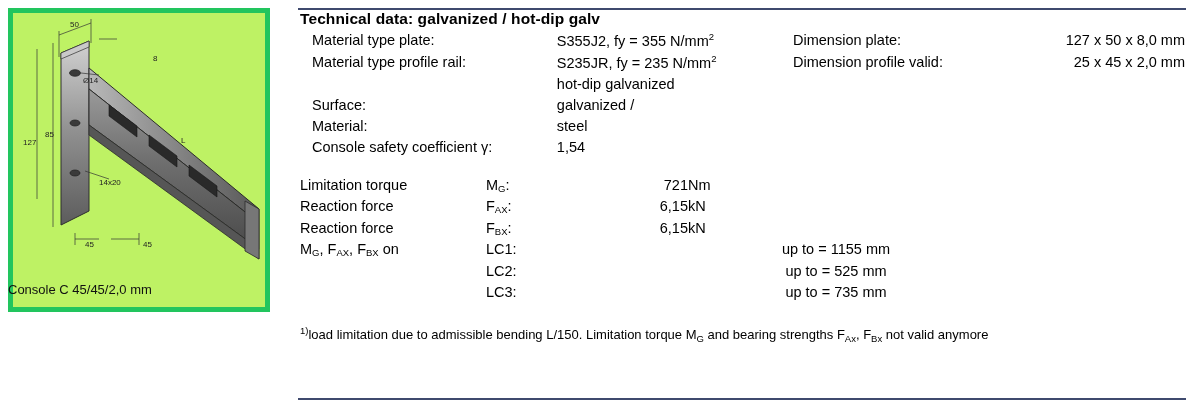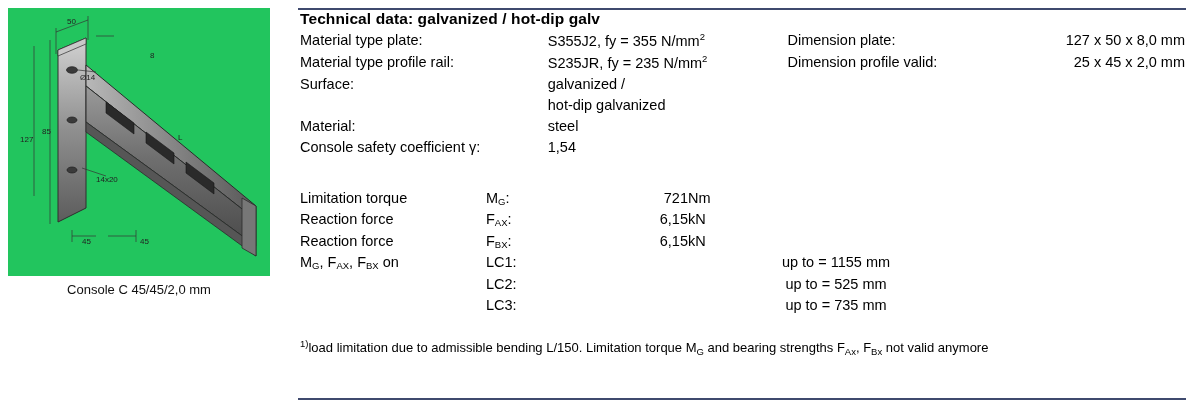--- a/index.html
+++ b/index.html
@@ -20,32 +20,32 @@
     width: 1193px;
     height: 413px;
   }
 
   
   .figure-panel {
     position: absolute;
     left: 8px;
     top: 8px;
     width: 262px;
-    height: 268px;
-    border: 2px solid #22c55e;
-    background: #22c55e;
+    height: 304px;
+    border: 5px solid #22c55e;
+    background: #bef264;
     box-sizing: border-box;
     overflow: hidden;
   }
   .figure-caption {
     position: absolute;
     left: 8px;
     top: 282px;
     width: 262px;
-    text-align: center;
+    text-align: left;
     font-size: 13px;
     color: #111;
   }
   .drawing { position: absolute; left: 0; top: 0; }
 
   
   .content {
     position: absolute;
     left: 300px;
     top: 10px;
@@ -72,36 +72,37 @@
     font-size: 15.5px;
     font-weight: bold;
     margin: 0 0 2px 0;
     padding: 0;
     letter-spacing: 0.1px;
   }
 
   table.spec {
     border-collapse: collapse;
     font-size: 14.5px;
+    margin-left: 12px;
   }
   table.spec td {
     padding: 0 0 1px 0;
     vertical-align: top;
     white-space: nowrap;
     line-height: 1.38;
   }
   td.c-label   { width: 248px; }
   td.c-value   { width: 240px; }
   td.c-label2  { width: 228px; }
   td.c-value2  { width: 170px; text-align: right; }
 
   table.loads {
     border-collapse: collapse;
     font-size: 14.5px;
-    margin-top: 30px;
+    margin-top: 17px;
   }
   table.loads td {
     padding: 0 0 1px 0;
     vertical-align: top;
     white-space: nowrap;
     line-height: 1.38;
   }
   td.l-desc  { width: 186px; }
   td.l-sym   { width: 86px; }
   td.l-num   { width: 116px; text-align: right; padding-right: 8px; }
@@ -211,28 +212,28 @@
           <td class="c-label2">Dimension plate:</td>
           <td class="c-value2">127 x 50 x 8,0 mm</td>
         </tr>
         <tr>
           <td class="c-label">Material type profile rail:</td>
           <td class="c-value"><span>S235JR, fy = 235 N/mm</span><span class="sup2">2</span></td>
           <td class="c-label2">Dimension profile valid:</td>
           <td class="c-value2">25 x 45 x 2,0 mm</td>
         </tr>
         <tr>
+          <td class="c-label"></td>
+          <td class="c-value">hot-dip galvanized</td>
+          <td class="c-label2"></td>
+          <td class="c-value2"></td>
+        </tr>
+        <tr>
           <td class="c-label">Surface:</td>
           <td class="c-value">galvanized /</td>
-          <td class="c-label2"></td>
-          <td class="c-value2"></td>
-        </tr>
-        <tr>
-          <td class="c-label"></td>
-          <td class="c-value">hot-dip galvanized</td>
           <td class="c-label2"></td>
           <td class="c-value2"></td>
         </tr>
         <tr>
           <td class="c-label">Material:</td>
           <td class="c-value">steel</td>
           <td class="c-label2"></td>
           <td class="c-value2"></td>
         </tr>
         <tr>

